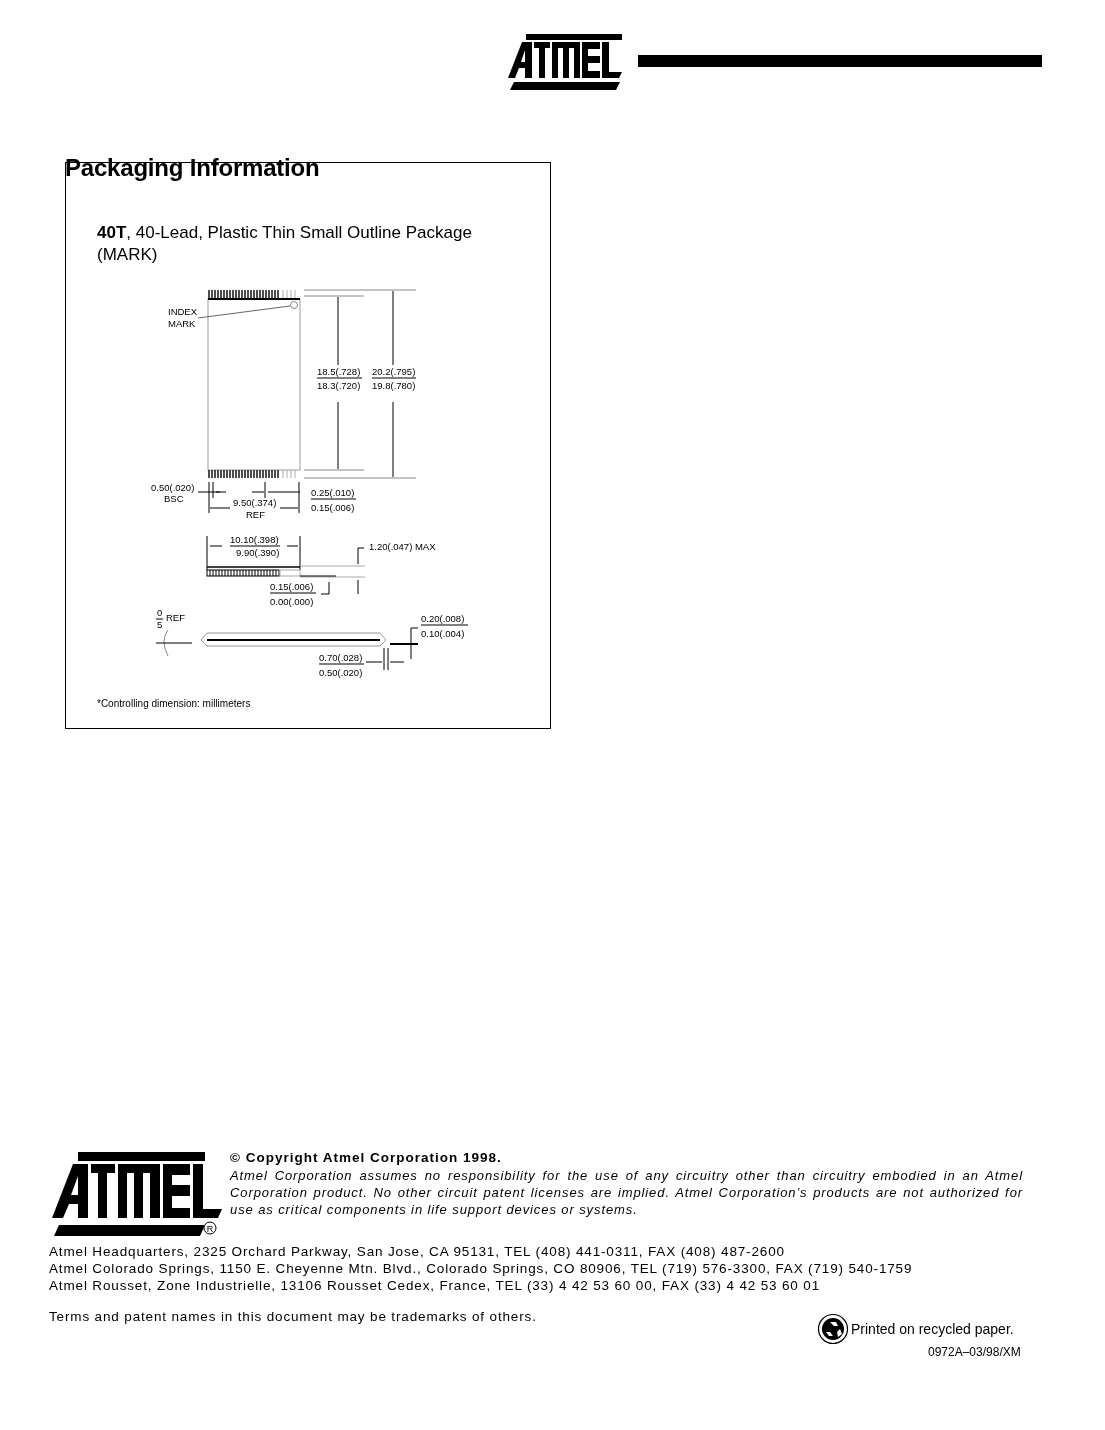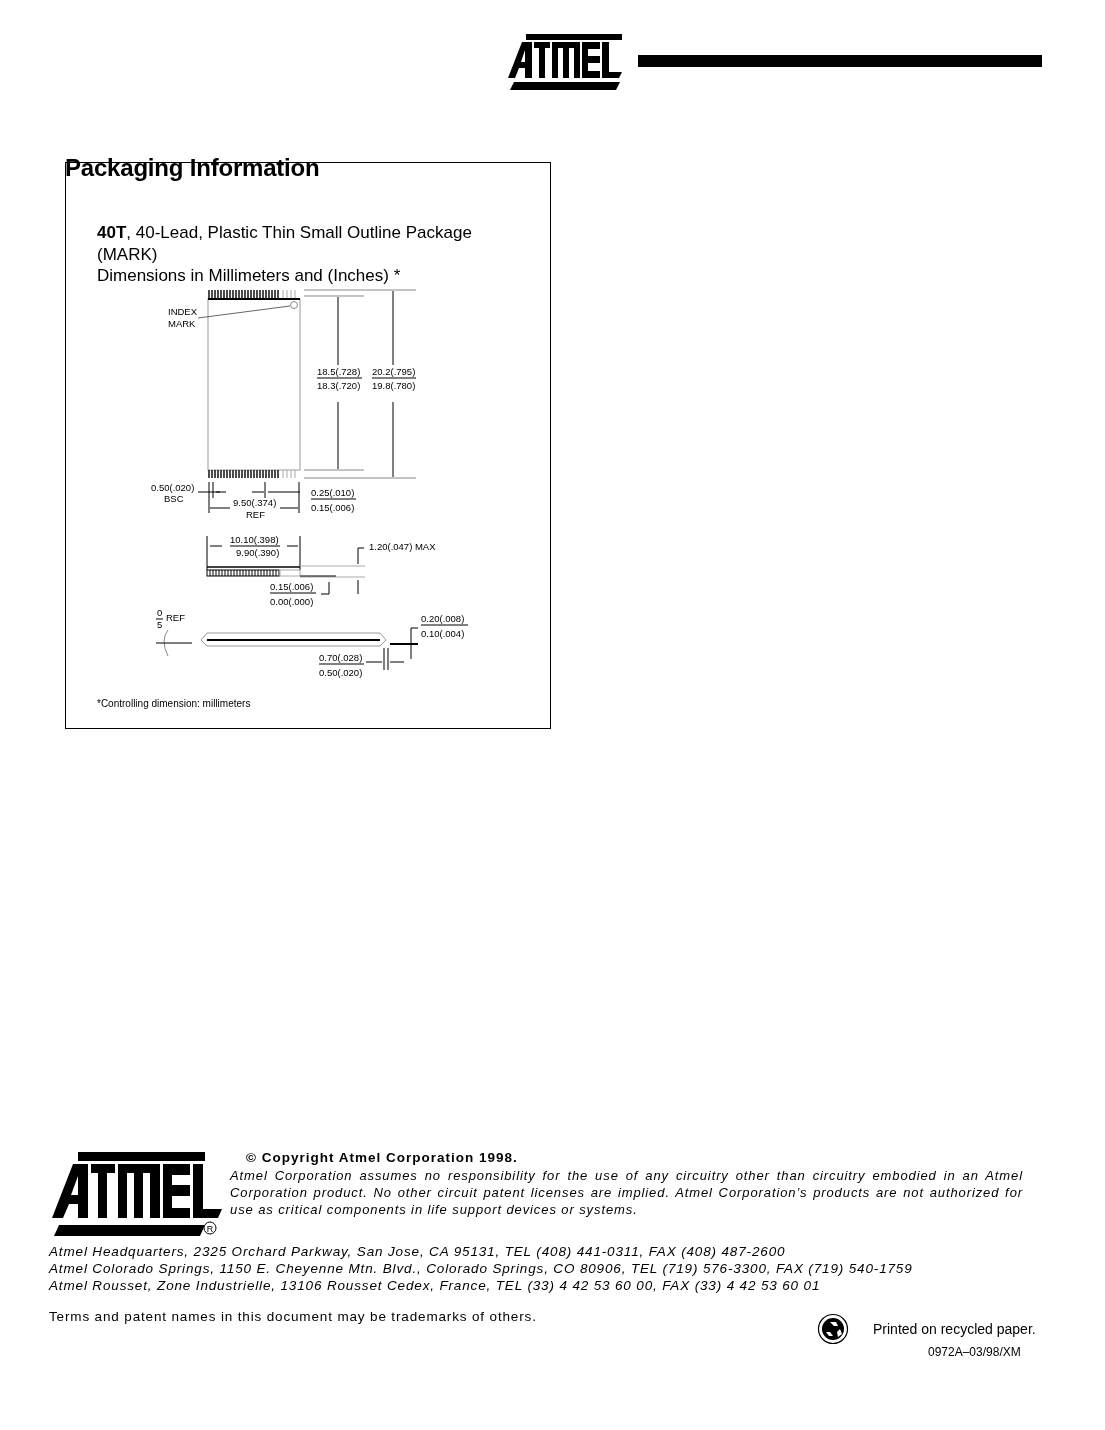--- a/index.html
+++ b/index.html
@@ -11,26 +11,26 @@
   .page-title { left: 65px; top: 122px; font-size: 24px; font-weight: bold; letter-spacing: -0.2px; margin-top: 32px; }
   
   .fig-box { left: 65px; top: 162px; width: 486px; height: 567px; border: 1px solid #000; box-sizing: border-box; }
   .fig-caption { left: 97px; top: 175px; width: 440px; font-size: 17px; line-height: 21.5px; margin-top: 47px; }
   .fig-caption b { font-weight: bold; }
   .fig-drawing { left: 140px; top: 280px; width: 340px; height: 410px; }
   .fig-drawing text { font-family: "Liberation Sans", sans-serif; font-size: 9.5px; fill: #000; }
   .fig-note { left: 97px; top: 698px; font-size: 10px; }
   
   .ftr-logo { left: 52px; top: 1152px; width: 170px; height: 84px; }
-  .copy-title { left: 230px; top: 1150px; font-size: 13.5px; font-weight: bold; letter-spacing: 1px; margin-left: 16px; }
+  .copy-title { left: 230px; top: 1150px; font-size: 13.5px; font-weight: bold; letter-spacing: 1px; }
   .copy-body { left: 230px; top: 1167px; width: 793px; font-size: 13px; line-height: 17px; letter-spacing: 0.9px; text-align: justify; text-align-last: left; font-style: italic; }
   .addr { left: 49px; top: 1243px; font-size: 13.5px; line-height: 17px; letter-spacing: 0.85px; }
-  .addr div { white-space: nowrap; font-style: italic; }
+  .addr div { white-space: nowrap; }
   .terms { left: 49px; top: 1309px; font-size: 13.5px; letter-spacing: 0.85px; }
-  .recycle { left: 817px; top: 1313px; display: flex; align-items: center; gap: 24px; font-size: 14px; }
+  .recycle { left: 817px; top: 1313px; display: flex; align-items: center; gap: 2px; font-size: 14px; }
   .docnum { left: 928px; top: 1345px; font-size: 12px; }
 </style>
 </head>
 <body>
 
 <svg class="abs hdr-logo" viewBox="0 0 114 56">
   <polygon points="18,0 114,0 114,6 18,6" fill="#000"></polygon>
   <polygon points="2,56 108,56 112,48 6,48" fill="#000"></polygon>
 
   <polygon points="0,44 14,8 24,8 24,44 17,44 17,34 11,34 7,44" fill="#000"></polygon>
@@ -50,21 +50,20 @@
   <rect x="94" y="8" width="7" height="36" fill="#000"></rect>
   <polygon points="94,38 114,38 111,44 94,44" fill="#000"></polygon>
 </svg>
 <div class="abs hdr-bar"></div>
 <div class="abs page-title">Packaging Information</div>
 
 <div class="abs fig-box"></div>
 <div class="abs fig-caption">
   <div><b>40T</b><span>, 40-Lead, Plastic Thin Small Outline Package</span></div>
   <div>(MARK)</div>
-  <div>Dimensions in Millimeters and (Inches) *</div>
 </div>
 
 <svg class="abs fig-drawing" viewBox="140 280 340 410" stroke="#000" fill="none" stroke-width="1">
 
   <rect x="208" y="299" width="92" height="171" stroke="#999"></rect>
   <line x1="208" y1="299" x2="300" y2="299" stroke-width="2"></line>
 
   <g>
     <path d="M209,290 v8 M212,290 v8 M215,290 v8 M218,290 v8 M221,290 v8 M224,290 v8 M227,290 v8 M230,290 v8 M233,290 v8 M236,290 v8 M239,290 v8 M242,290 v8 M245,290 v8 M248,290 v8 M251,290 v8 M254,290 v8 M257,290 v8 M260,290 v8 M263,290 v8 M266,290 v8 M269,290 v8 M272,290 v8 M275,290 v8 M278,290 v8" stroke-width="1.4"></path>
     <path d="M283,290 v8 M287,290 v8 M291,290 v8 M295,290 v8" stroke="#aaa"></path>

